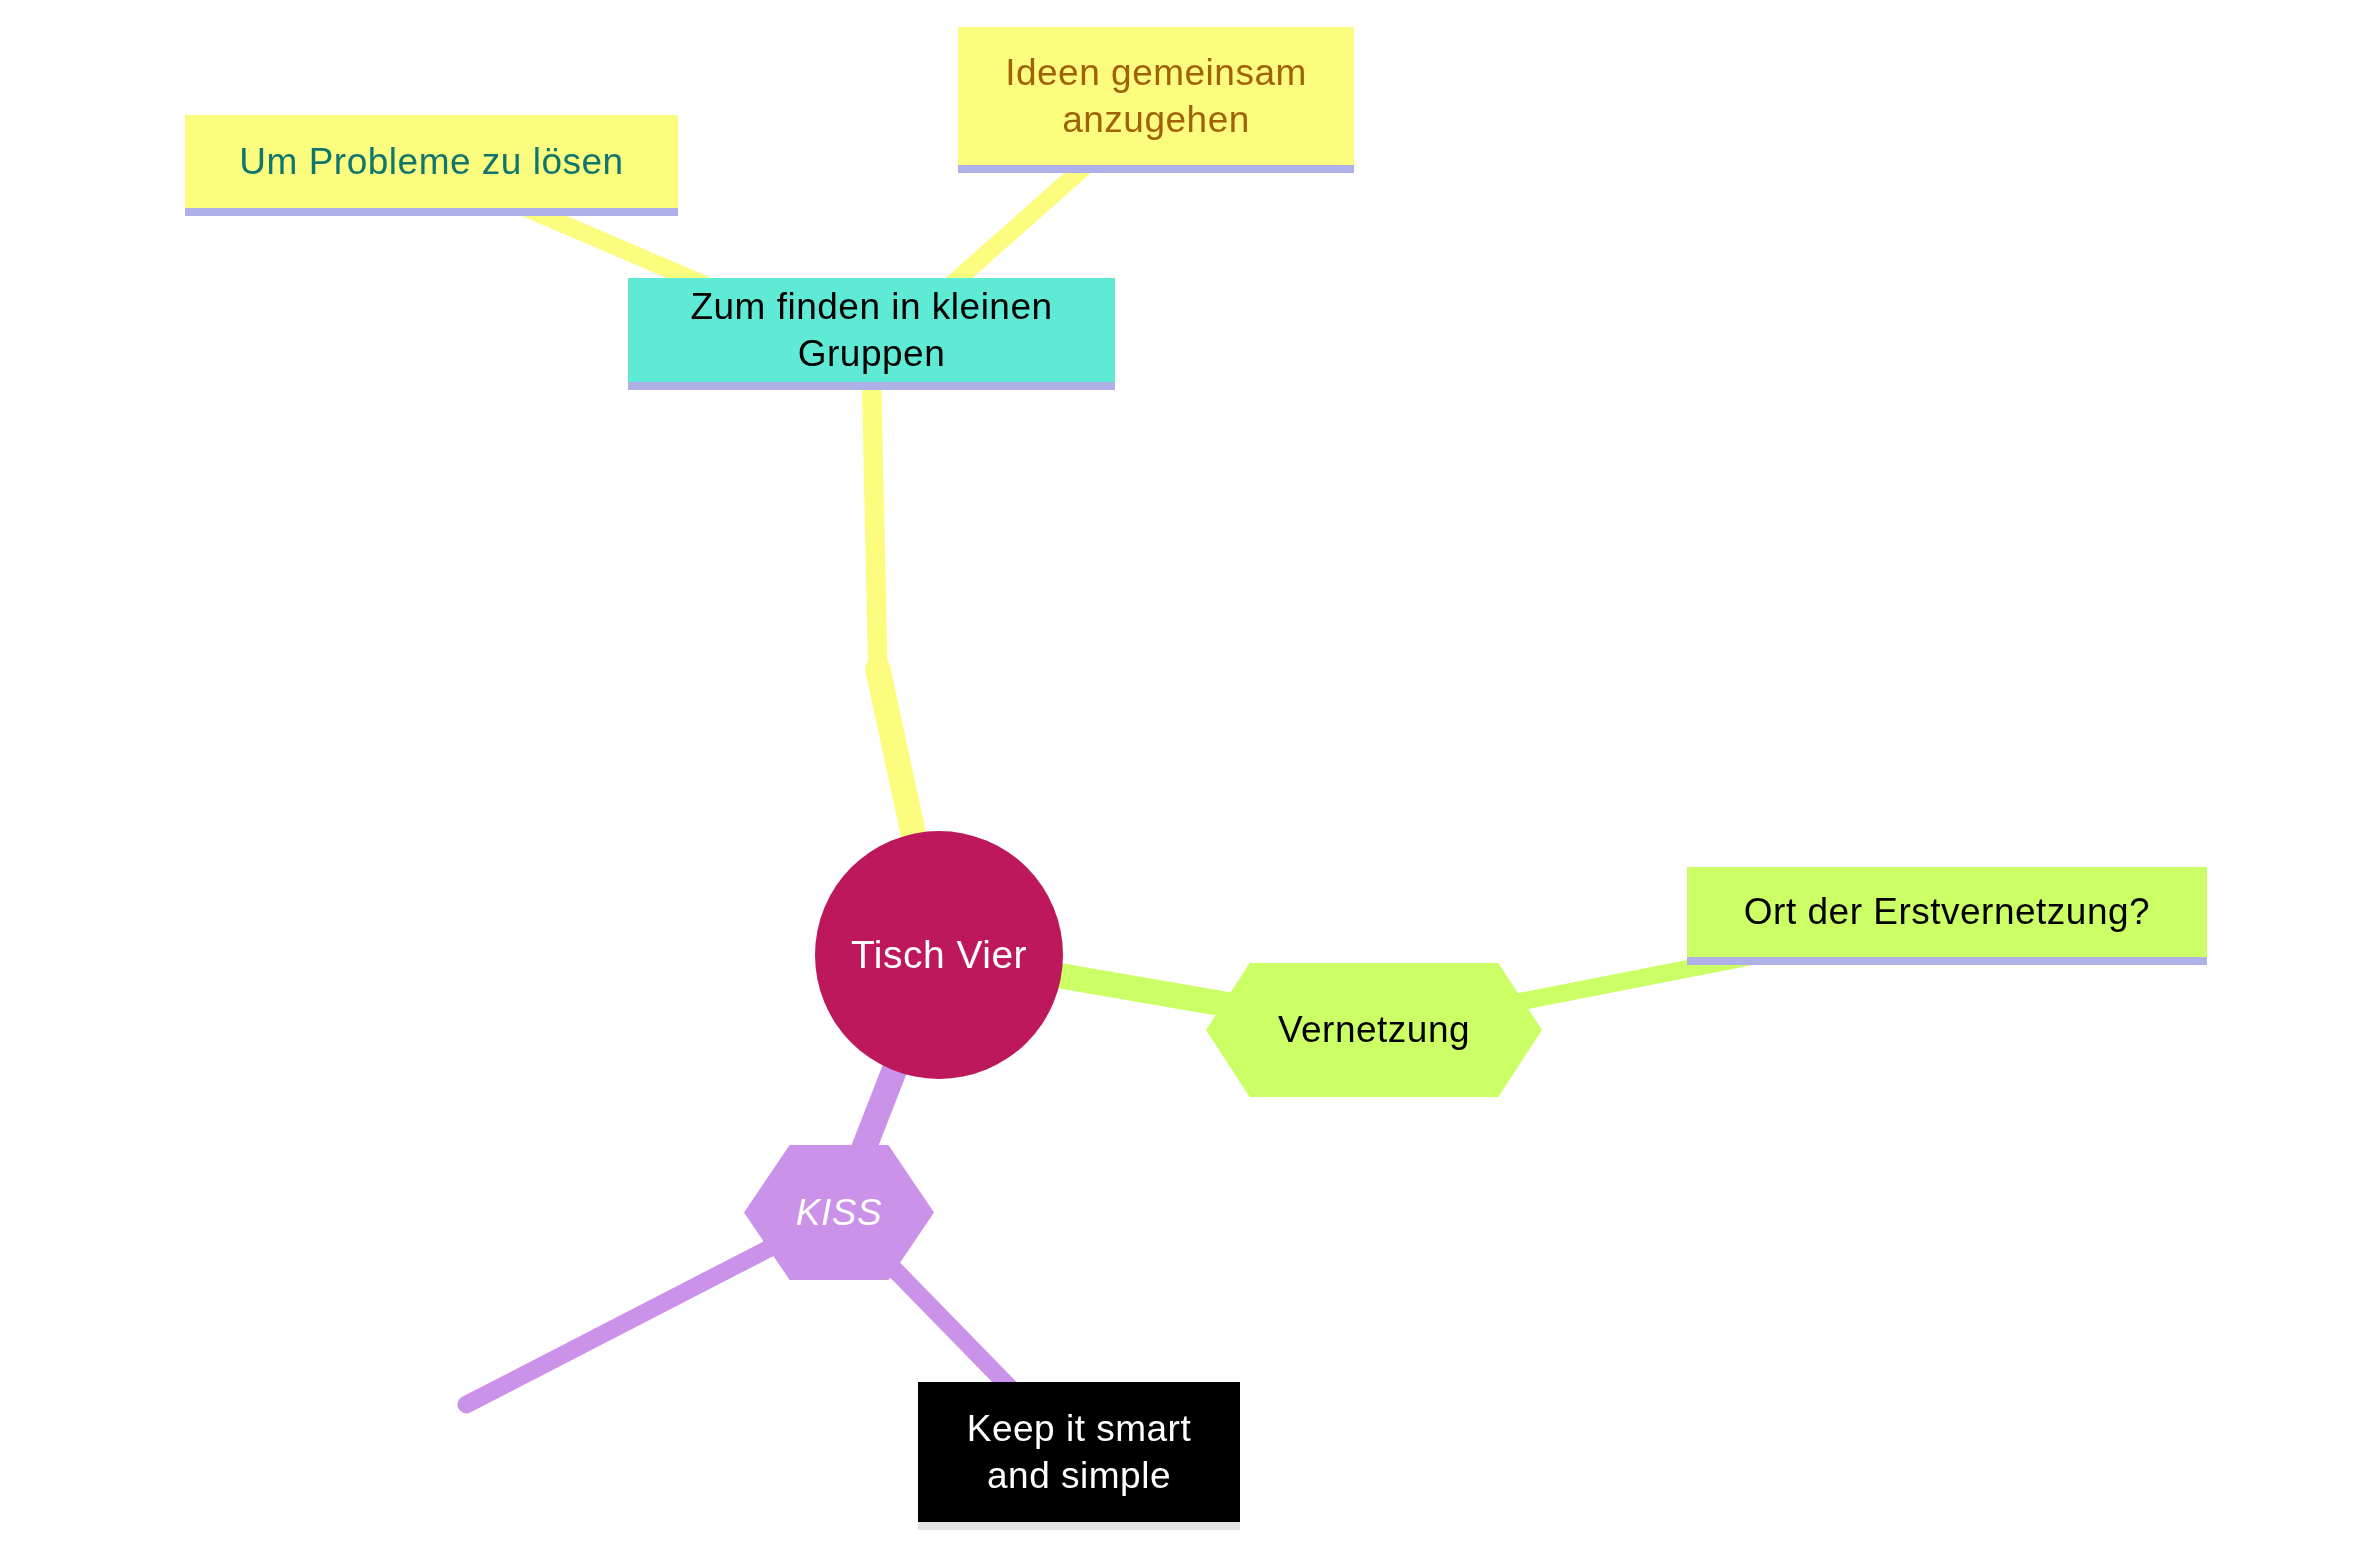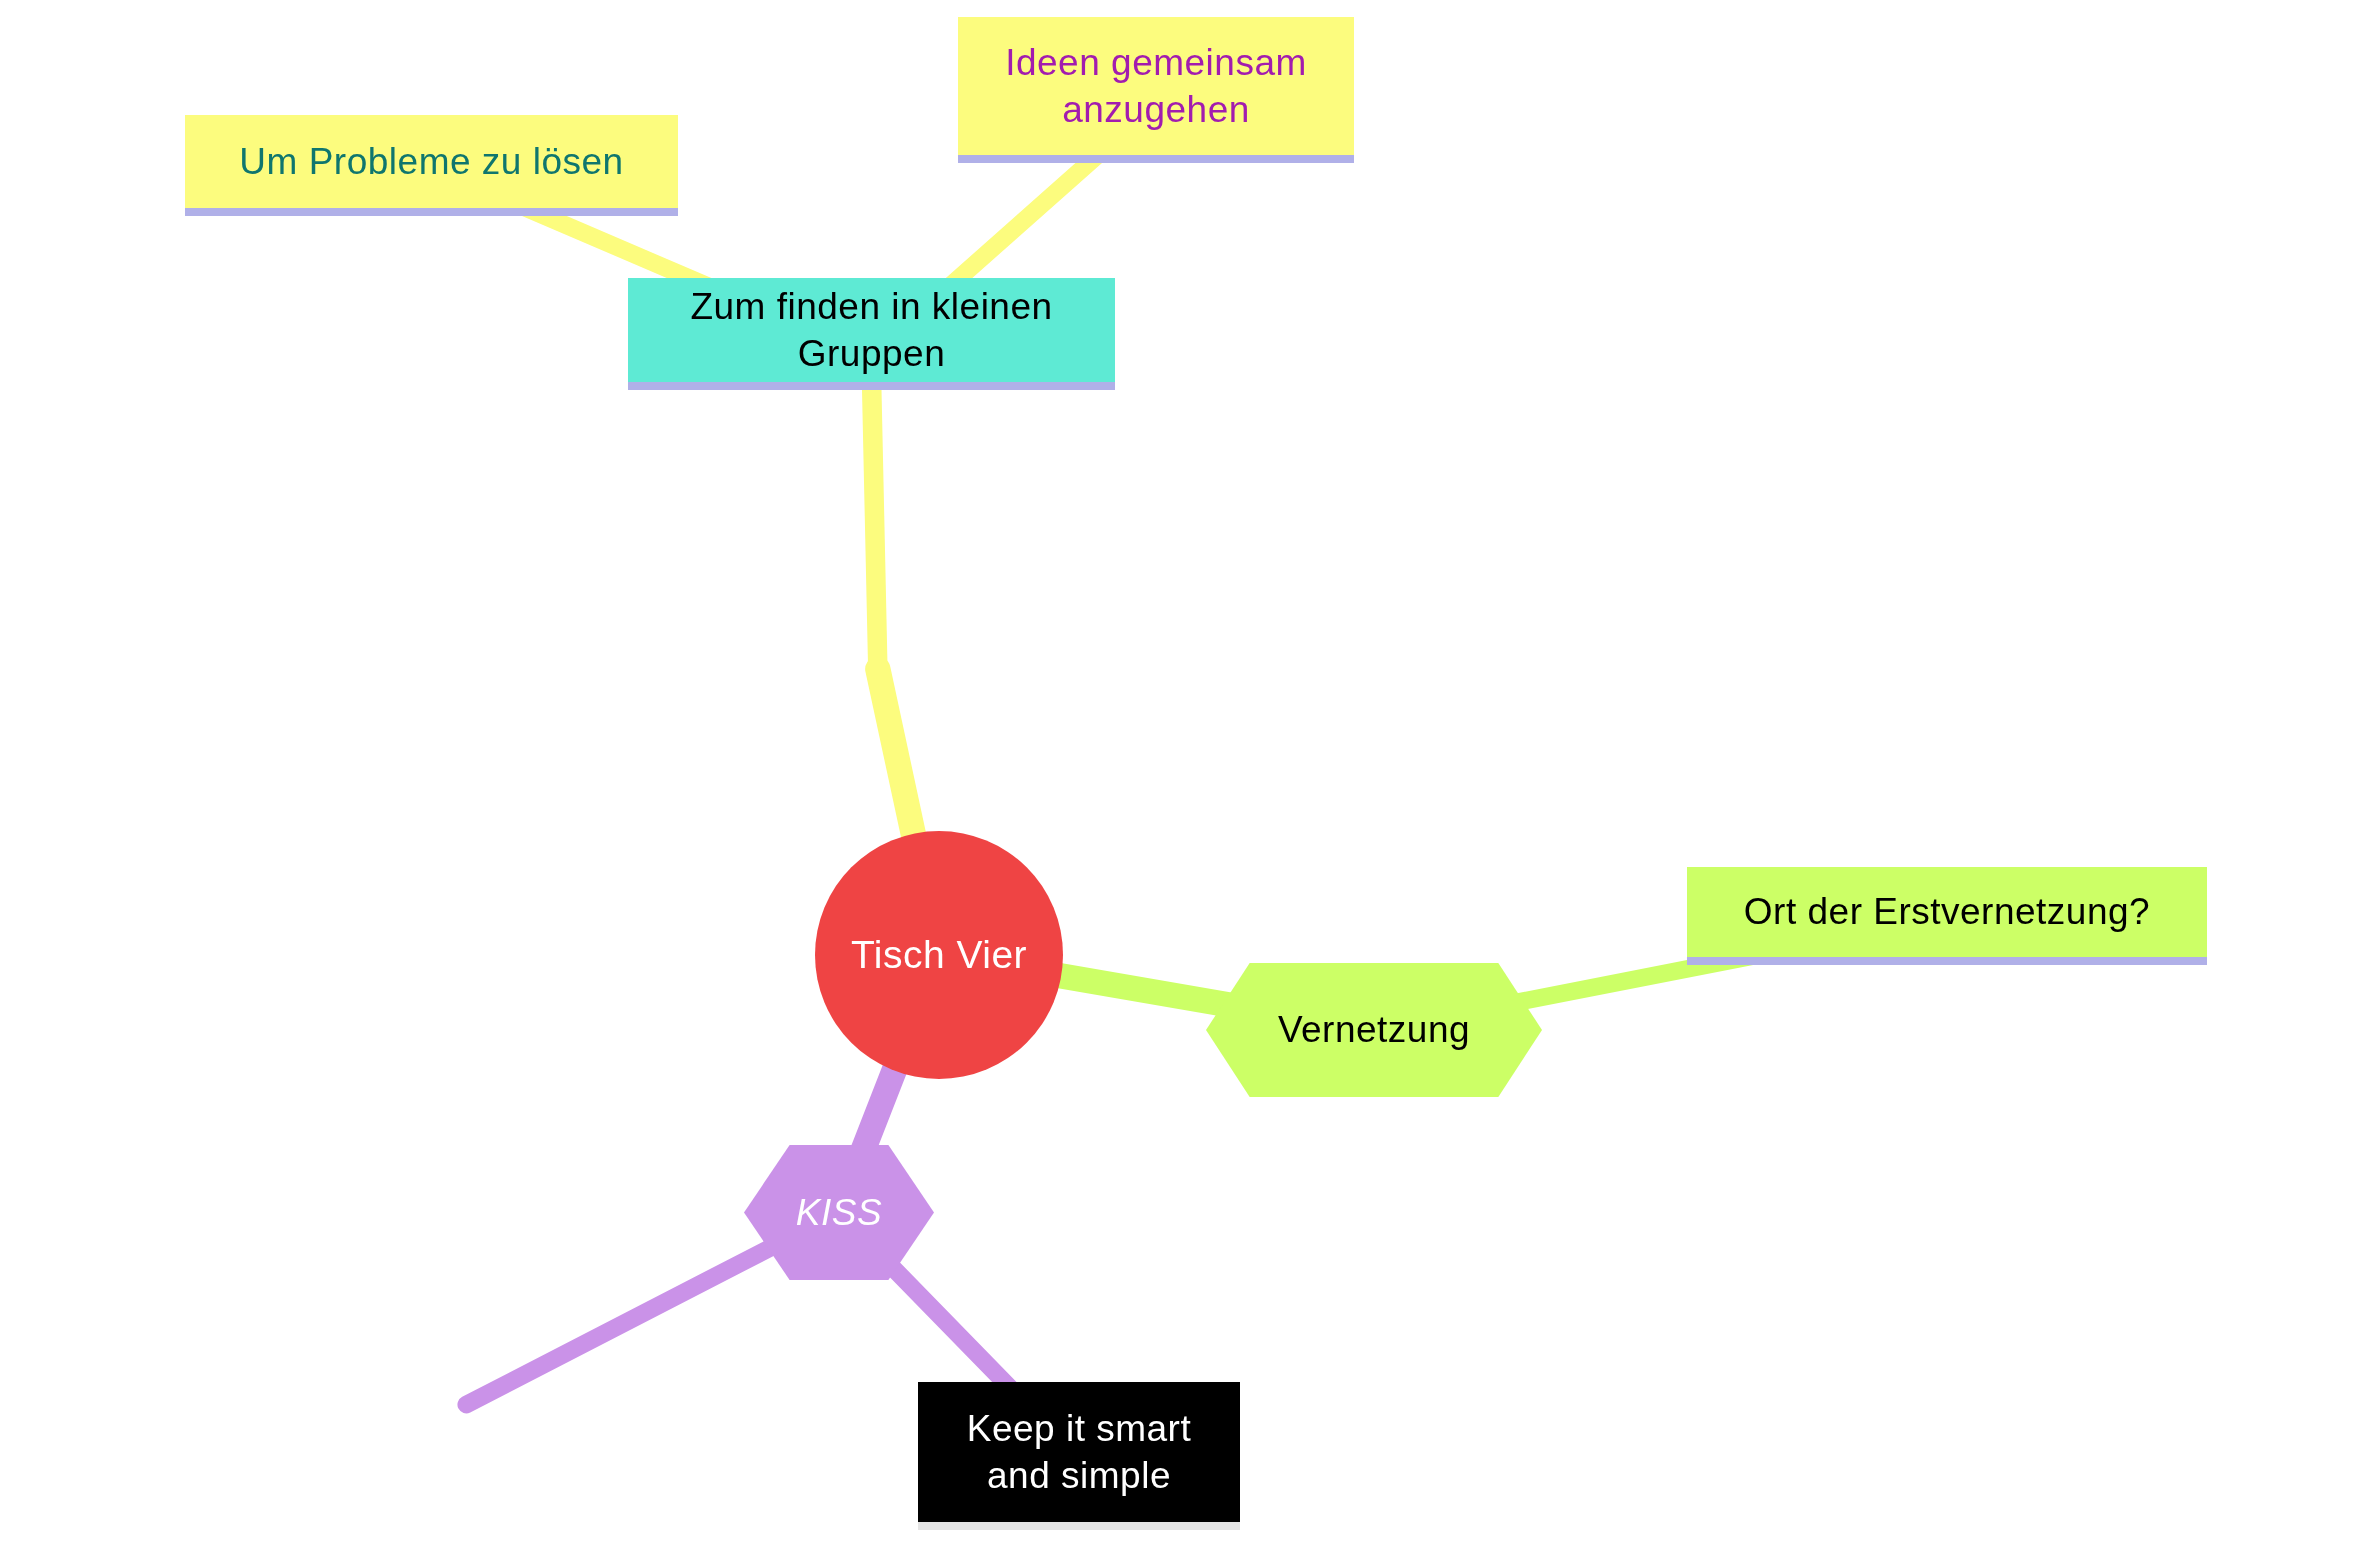--- a/index.html
+++ b/index.html
@@ -64,30 +64,30 @@
     <line x1="1410" y1="1056" x2="1997" y2="941" stroke-width="18" stroke-linecap="round" style="stroke: rgb(204, 255, 102);"></line>
     <line x1="963" y1="979" x2="860" y2="1243" stroke-width="26" stroke-linecap="round" style="stroke: rgb(202, 146, 232);"></line>
     <line x1="860" y1="1243" x2="478" y2="1440" stroke-width="18" stroke-linecap="round" style="stroke: rgb(202, 146, 232);"></line>
     <line x1="860" y1="1243" x2="1106" y2="1495" stroke-width="18" stroke-linecap="round" style="stroke: rgb(202, 146, 232);"></line>
   </svg>
 
   <div class="node rect" style="left: 185px; top: 115px; width: 493px; height: 101px; background-color: rgb(252, 252, 126); border-bottom-color: rgb(176, 176, 232); color: #0f766e;">
     <span class="label">Um Probleme zu lösen</span>
   </div>
 
-  <div class="node rect" style="left: 958px; top: 17px; width: 396px; height: 146px; background-color: rgb(252, 252, 126); border-bottom-color: rgb(176, 176, 232); color: #a21caf;">
+  <div class="node rect" style="left: 958px; top: 27px; width: 396px; height: 146px; background-color: rgb(252, 252, 126); border-bottom-color: rgb(176, 176, 232); color: #a16207;">
     <span class="label">Ideen gemeinsam anzugehen</span>
   </div>
 
   <div class="node rect" style="left: 628px; top: 278px; width: 487px; height: 112px; background-color: #5eead4; border-bottom-color: rgb(176, 176, 232); color: rgb(0, 0, 0);">
     <span class="label">Zum finden in kleinen Gruppen</span>
   </div>
 
 
-  <div class="node root-circle" style="left: 815px; top: 831px; width: 248px; height: 248px; background-color: #ef4444; color: rgb(255, 255, 255); justify-content: center;">
+  <div class="node root-circle" style="left: 815px; top: 831px; width: 248px; height: 248px; background-color: #be185d; color: rgb(255, 255, 255); justify-content: center;">
     <span class="label">Tisch Vier</span>
   </div>
 
   <div class="node hex-vernetzung" style="left: 1206px; top: 963px; width: 336px; height: 134px; background-color: rgb(204, 255, 102); color: rgb(0, 0, 0);">
     <span class="label">Vernetzung</span>
   </div>
 
   <div class="node rect" style="left: 1687px; top: 867px; width: 520px; height: 98px; background-color: rgb(204, 255, 102); border-bottom-color: rgb(176, 176, 232); color: rgb(0, 0, 0);">
     <span class="label">Ort der Erstvernetzung?</span>
   </div>

